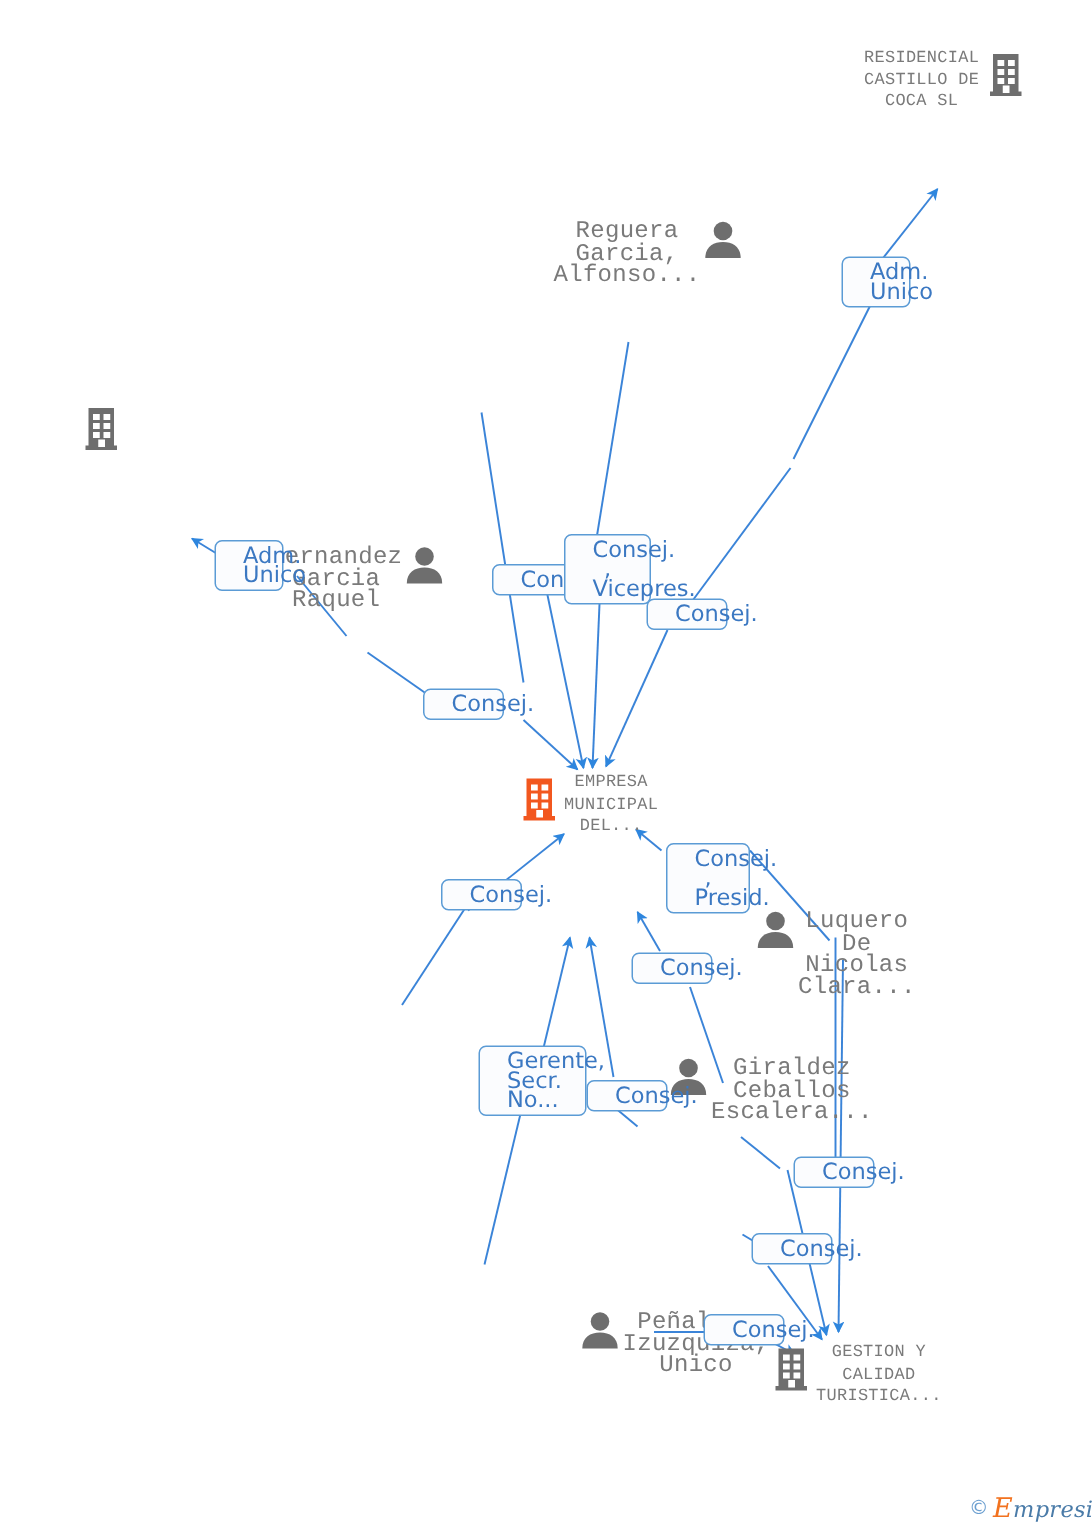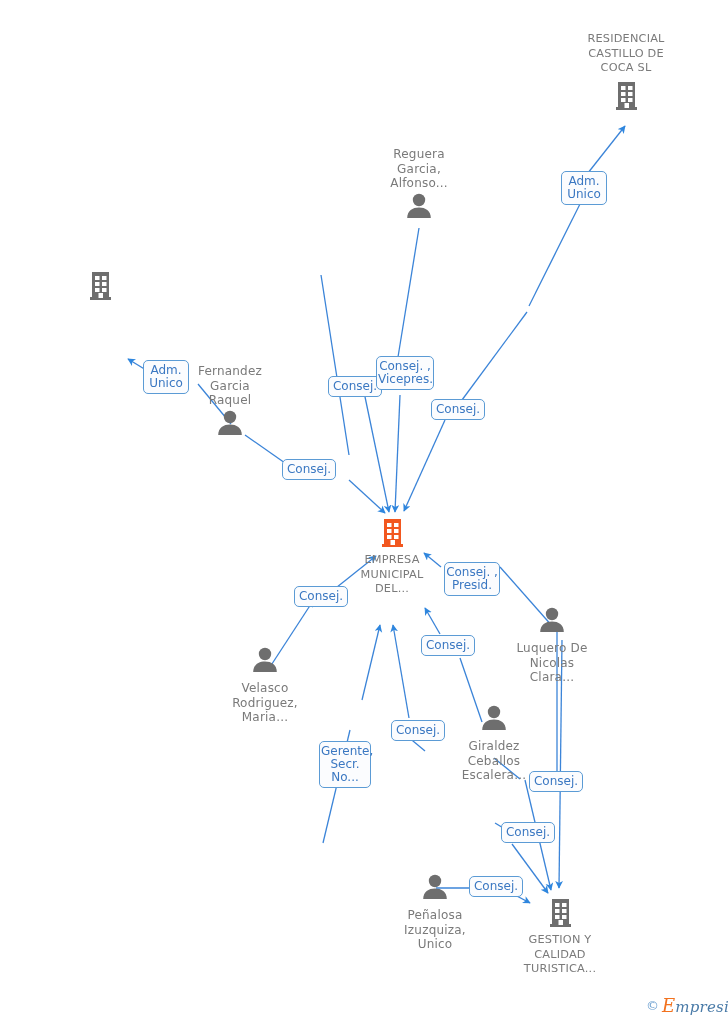--- a/index.html
+++ b/index.html
@@ -3,36 +3,36 @@
 <meta charset="utf-8">
 <style>
   html,body{margin:0;padding:0;background:#ffffff;}
   body{
     width:728px;height:1015px;position:relative;overflow:hidden;
     font-family:"DejaVu Sans", sans-serif;
   }
   #canvas{position:absolute;inset:0;width:728px;height:1015px;}
   svg.edges{position:absolute;left:0;top:0;width:728px;height:1015px;pointer-events:none;}
 
-  .node{position:absolute;display:flex;flex-direction:column;align-items:center;}
+  .node{position:absolute;display:flex;flex-direction:row;align-items:flex-start;font-family:Liberation Mono, monospace;}
   .node .caption{
-    color:#7a7a7a;font-size:12px;line-height:14.5px;text-align:center;
+    color:#7a7a7a;font-size:16px;line-height:14.5px;text-align:center;
     white-space:pre-line;letter-spacing:.2px;
   }
   .node.company .caption{font-size:11.3px;}
   .node.company.focus .caption{color:#7a7a7a;}
   .node.person .caption{margin-top:2px;}
   .node.company.caption-above .caption{margin-bottom:2px;}
 
   .ico{display:block;}
 
   .edge-label{
     position:absolute;background:#fbfcfe;border:1.6px solid #5b9bd5;border-radius:5px;
-    color:#3b78c2;font-size:12px;line-height:13px;text-align:center;
-    padding:3px 1px;white-space:pre-line;box-sizing:border-box;
+    color:#3b78c2;font-size:15px;line-height:13px;text-align:center;
+    padding:3px 18px;white-space:pre-line;box-sizing:border-box;
   }
 
   .watermark{position:absolute;display:flex;align-items:center;gap:3px;}
   .watermark .c{color:#6b9fd0;font-size:13px;}
   .watermark .brand{font-family:"DejaVu Serif", serif;font-style:italic;font-size:15px;color:#4a7ba8;letter-spacing:.2px;}
   .watermark .brand .cap{color:#f2721f;font-size:18px;}
 </style>
 </head>
 <body>
 
@@ -177,31 +177,20 @@
 Garcia
 Raquel</div>
     <span class="ico">
       <svg width="30" height="30" viewBox="0 0 30 30">
         <circle cx="15" cy="9" r="6.2" fill="#6e6e6e"></circle>
         <path d="M3.2,27 C3.2,19.6 8.6,16.4 15,16.4 C21.4,16.4 26.8,19.6 26.8,27 Z" fill="#6e6e6e"></path>
       </svg>
     </span>
   </div>
 
-  <div class="node person" style="left:215px;top:645px;width:100px;">
-    <span class="ico">
-      <svg width="30" height="30" viewBox="0 0 30 30">
-        <circle cx="15" cy="9" r="6.2" fill="#6e6e6e"></circle>
-        <path d="M3.2,27 C3.2,19.6 8.6,16.4 15,16.4 C21.4,16.4 26.8,19.6 26.8,27 Z" fill="#6e6e6e"></path>
-      </svg>
-    </span>
-    <div class="caption">Velasco
-Rodriguez,
-Maria...</div>
-  </div>
 
   <div class="node person" style="left:502px;top:605px;width:100px;">
     <span class="ico">
       <svg width="30" height="30" viewBox="0 0 30 30">
         <circle cx="15" cy="9" r="6.2" fill="#6e6e6e"></circle>
         <path d="M3.2,27 C3.2,19.6 8.6,16.4 15,16.4 C21.4,16.4 26.8,19.6 26.8,27 Z" fill="#6e6e6e"></path>
       </svg>
     </span>
     <div class="caption">Luquero De
 Nicolas
@@ -241,21 +230,21 @@
   <div class="edge-label" style="left:328px;top:376px;width:54px;">Consej.</div>
   <div class="edge-label" style="left:376px;top:356px;width:58px;">Consej. ,
 Vicepres.</div>
   <div class="edge-label" style="left:431px;top:399px;width:54px;">Consej.</div>
   <div class="edge-label" style="left:282px;top:459px;width:54px;">Consej.</div>
 
   <div class="edge-label" style="left:294px;top:586px;width:54px;">Consej.</div>
   <div class="edge-label" style="left:444px;top:562px;width:56px;">Consej. ,
 Presid.</div>
   <div class="edge-label" style="left:421px;top:635px;width:54px;">Consej.</div>
-  <div class="edge-label" style="left:319px;top:697px;width:52px;margin-top:44px;">Gerente,
+  <div class="edge-label" style="left:319px;top:697px;width:72px;">Gerente,
 Secr.  No...</div>
   <div class="edge-label" style="left:391px;top:720px;width:54px;">Consej.</div>
 
   <div class="edge-label" style="left:529px;top:771px;width:54px;">Consej.</div>
   <div class="edge-label" style="left:501px;top:822px;width:54px;">Consej.</div>
   <div class="edge-label" style="left:469px;top:876px;width:54px;">Consej.</div>
 
   <div class="watermark" style="left:646px;top:995px;">
     <span class="c">©</span>
     <span class="brand"><span class="cap">E</span><span>mpresia</span></span>

